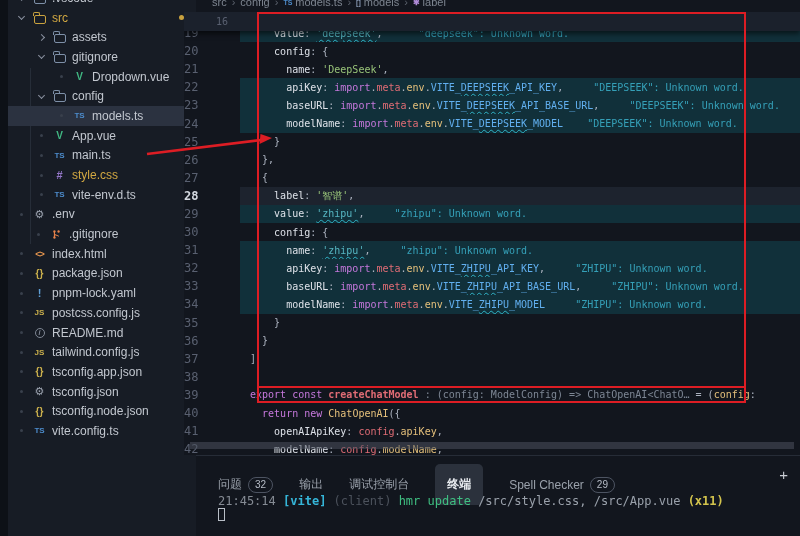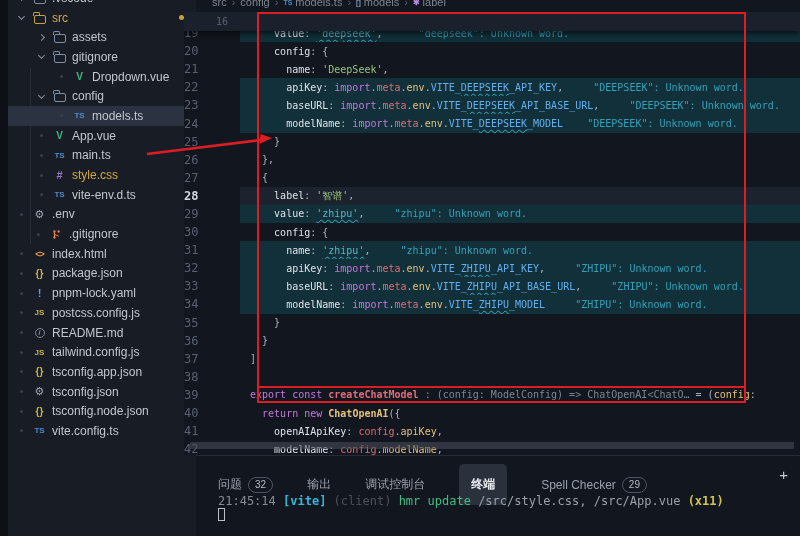--- a/index.html
+++ b/index.html
@@ -58,27 +58,27 @@
   .row.cur  .num  { color:#d4d9e0; font-weight:bold; }
   #sticky { position:absolute; left:0; top:0; right:0; height:19px; background:#1b212c; z-index:5;
       box-shadow:0 3px 5px rgba(0,0,0,.55); display:flex; align-items:center;
       font-family:"DejaVu Sans Mono", monospace; font-size:10px; }
   #sticky .num { flex:0 0 44px; text-align:right; color:#596070; }
   #sticky .code { margin-left:12px; padding-left:10px; white-space:pre; }
   .tk-kw{color:#c678dd;} .tk-pl{color:#abb2bf;} .tk-prop{color:#dde1e8;} .tk-var{color:#61afef;}
   .tk-type{color:#e2e6ed;font-weight:bold;} .tk-str{color:#98c379;} .tk-strf{color:#56b6c2;}
   .tk-meta{color:#e06c75;} .tk-env{color:#e5c07b;} .tk-cst{color:#61afef;}
   .tk-diag{color:#35a0b8;} .tk-inlay{color:#7d8694;} .tk-fn{color:#e06c75;font-weight:bold;}
-  .tk-class{color:#e5c07b;font-weight:bold;} .tk-param{color:#e5c07b;}
+  .tk-class{color:#e5c07b;font-weight:normal;} .tk-param{color:#e5c07b;}
   .u { text-decoration:underline wavy #2fb4c7 1px; text-underline-offset:2px; }
   #hscroll { position:absolute; left:6px; right:6px; top:430px; height:7px; background:#4a515c; opacity:.55; z-index:6; }
 
   
   #panel { position:absolute; left:196px; top:455px; right:0; height:81px; background:#12161e; border-top:1px solid #262c37; }
-  #tabs { display:flex; align-items:center; gap:34px; padding:8px 0 0 22px; font-size:12px; color:#9aa1ab; }
+  #tabs { display:flex; align-items:center; gap:26px; padding:8px 0 0 22px; font-size:12px; color:#9aa1ab; }
   .tab { display:flex; align-items:center; gap:6px; white-space:nowrap; }
   .tab.active { background:#2b313c; color:#e6e9ed; border-radius:5px; padding:12px 12px; font-weight:bold; }
   .badge { border:1px solid #4d5462; border-radius:9px; padding:0 6px; font-size:10px; color:#b6bcc6; line-height:14px; }
   #plus { position:absolute; right:12px; top:10px; color:#c8ccd3; font-size:15px; }
   #termline { position:absolute; left:22px; top:38px; font-family:"DejaVu Sans Mono", monospace; font-size:12px; white-space:pre; }
   .tm-time{color:#858b94;} .tm-vite{color:#35b5d8;font-weight:bold;} .tm-dim{color:#4c525c;}
   .tm-green{color:#3fbf82;} .tm-path{color:#9aa1ab;} .tm-yellow{color:#d3c44d;font-weight:bold;}
   #cursor { position:absolute; left:22px; top:52px; width:7px; height:13px; border:1px solid #b9bfc7; }
 
   

